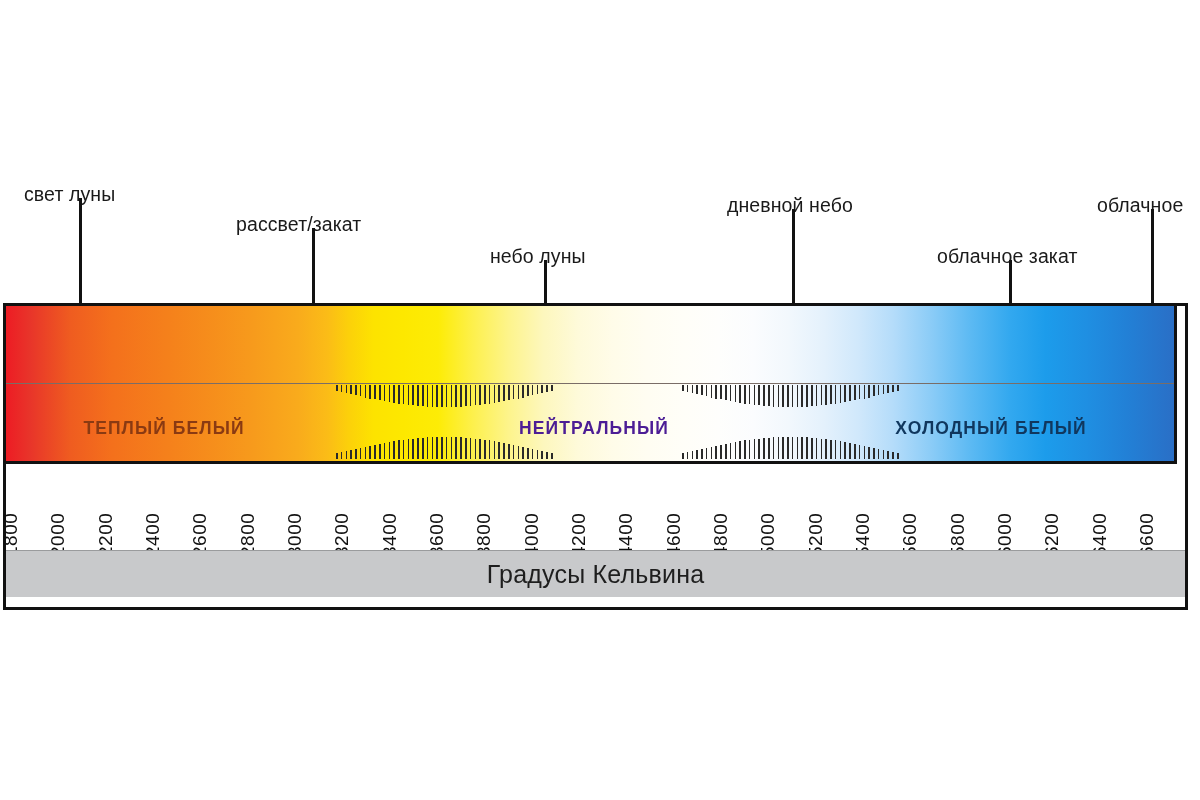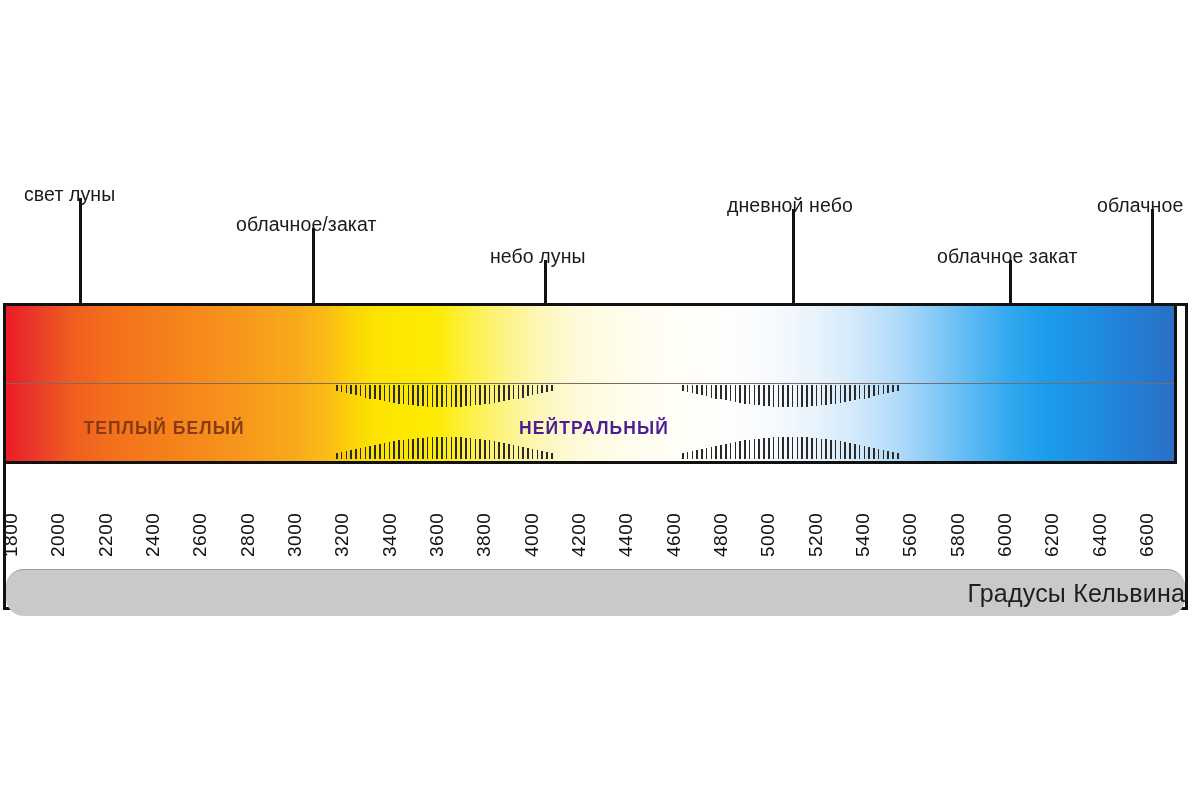--- a/index.html
+++ b/index.html
@@ -163,46 +163,45 @@
     white-space: nowrap;
     transform-origin: left bottom;
     transform: rotate(-90deg);
     letter-spacing: 0.5px;
   }
 
   
   #kelvin-bar {
     position: absolute;
     left: 0;
-    top: 263px;
+    top: 244px;
     width: 1179px;
     height: 46px;
     background: #c8c9cb;
     border-top: 1px solid #9a9b9d;
     display: flex;
     align-items: center;
-    justify-content: flex-end;
-    border-radius: 18px;
+    justify-content: center;
   }
   #kelvin-bar-text {
     font-size: 25px;
     color: #1e1e1e;
     letter-spacing: 0.2px;
   }
 </style>
 </head>
 <body>
 
 <div id="stage">
 
   <div id="callouts">
       <div class="callout-label" style="left: 24px; top: 185px;">свет луны</div>
       <div class="leader" style="left: 79px; top: 198px; height: 140px;"></div>
       <div class="dot" style="left: 80px; top: 334px;"></div>
-      <div class="callout-label" style="left: 236px; top: 215px;">облачное/закат</div>
+      <div class="callout-label" style="left: 236px; top: 215px;">рассвет/закат</div>
       <div class="leader" style="left: 312px; top: 228px; height: 110px;"></div>
       <div class="dot" style="left: 313px; top: 334px;"></div>
       <div class="callout-label" style="left: 490px; top: 247px;">небо луны</div>
       <div class="leader" style="left: 544px; top: 260px; height: 78px;"></div>
       <div class="dot" style="left: 545px; top: 334px;"></div>
       <div class="callout-label" style="left: 727px; top: 196px;">дневной небо</div>
       <div class="leader" style="left: 792px; top: 209px; height: 129px;"></div>
       <div class="dot" style="left: 793px; top: 334px;"></div>
       <div class="callout-label" style="left: 937px; top: 247px;">облачное закат</div>
       <div class="leader" style="left: 1009px; top: 260px; height: 78px;"></div>
@@ -401,20 +400,21 @@
           <div class="tick top" style="left: 881.444px; height: 8.22677px;"></div>
           <div class="tick bot" style="left: 881.444px; height: 8.22677px;"></div>
           <div class="tick top" style="left: 886.222px; height: 7.1161px;"></div>
           <div class="tick bot" style="left: 886.222px; height: 7.1161px;"></div>
           <div class="tick top" style="left: 891px; height: 6px;"></div>
           <div class="tick bot" style="left: 891px; height: 6px;"></div>
         </div>
 
       <div class="band-caption" id="cap-warm">ТЕПЛЫЙ БЕЛЫЙ</div>
       <div class="band-caption" id="cap-neutral">НЕЙТРАЛЬНЫЙ</div>
+      <div class="band-caption" id="cap-cool">ХОЛОДНЫЙ БЕЛЫЙ</div>
     </div>
 
     <div id="gradient-bottom-rule"></div>
     <div id="gradient-right-rule"></div>
 
     <div id="numbers-row">
         <div class="knum" style="left: 16px;">1800</div>
         <div class="knum" style="left: 63.3333px;">2000</div>
         <div class="knum" style="left: 110.667px;">2200</div>
         <div class="knum" style="left: 158px;">2400</div>

